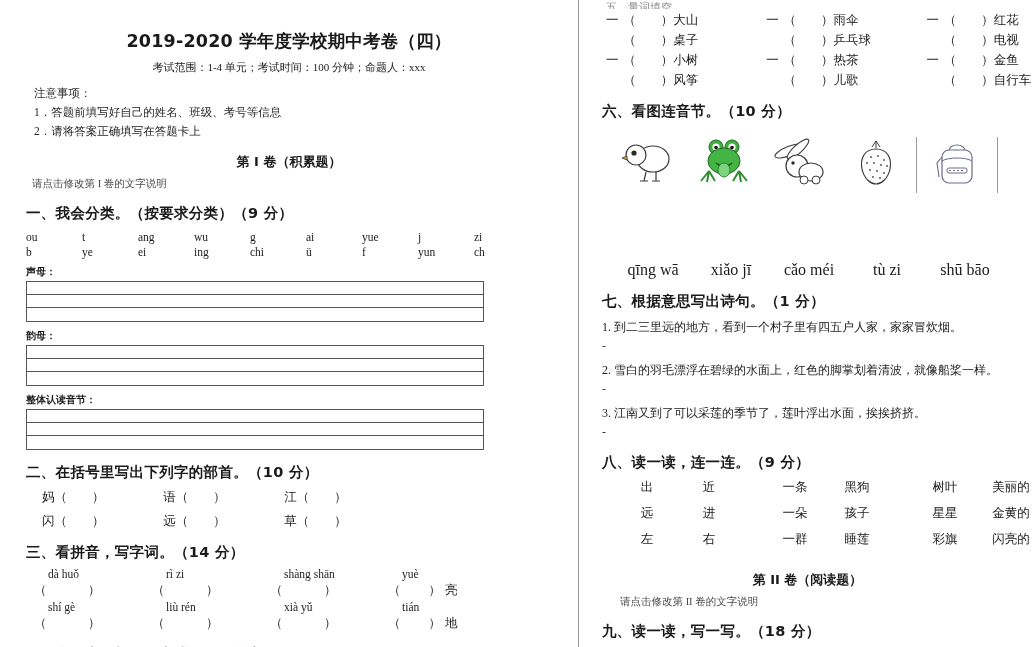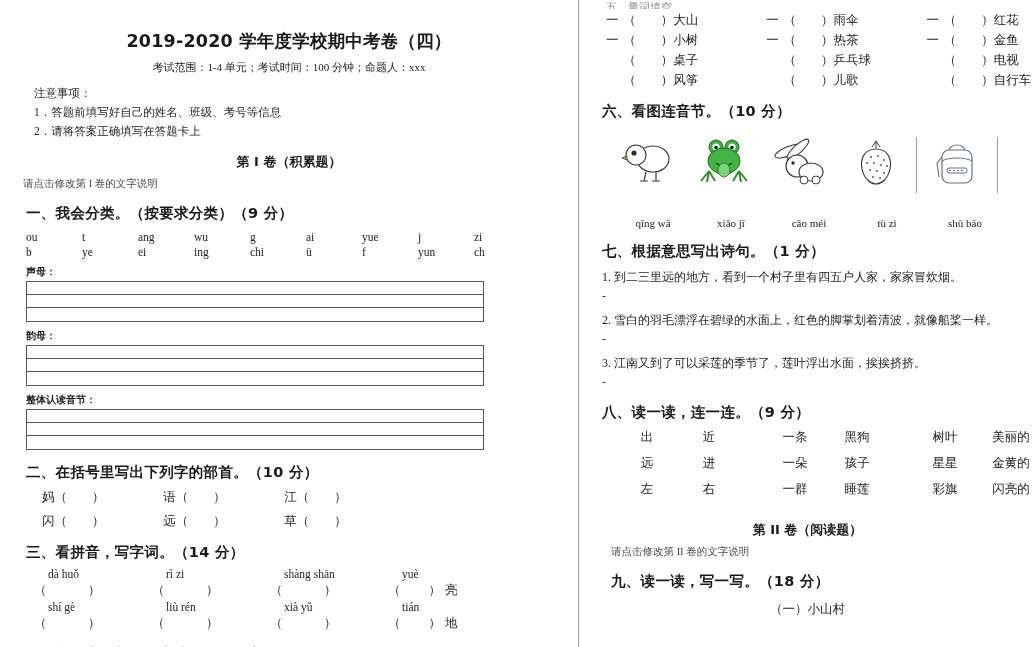--- a/index.html
+++ b/index.html
@@ -66,21 +66,21 @@
   .juan-head {
     text-align: center;
     font-size: 13px;
     font-weight: bold;
     margin: 14px 0 0 0;
     font-family: "DejaVu Sans", "Liberation Sans", sans-serif;
   }
   .juan-note {
     font-size: 10.5px;
     color: #4a4a4a;
-    margin: 6px 0 0 11px;
+    margin: 6px 0 0 20px;
   }
   .sec-head {
     font-size: 14.5px;
     font-weight: bold;
     margin: 13px 0 0 14px;
     font-family: "DejaVu Sans", "Liberation Sans", sans-serif;
     letter-spacing: 0.3px;
   }
 
   
@@ -168,22 +168,22 @@
   }
   .pic-sep {
     width: 1px; height: 56px;
     background: #9b9b9b;
     margin: 0 2px;
   }
 
   
   .pin-choices {
     display: flex;
-    margin: 24px 0 0 14px;
-    font-size: 11px;
+    margin: 68px 0 0 14px;
+    font-size: 16px;
     width: 400px;
     align-items: center;
   }
   .pin-choices span { display: inline-block; width: 78px; text-align: center; }
 
   
   .poem-item {
     font-size: 12px;
     margin: 8px 0 0 2px;
     white-space: nowrap;
@@ -336,34 +336,34 @@
       <div class="qt-head-row">五、量词填空。</div>
       <div class="qt-row">
         <span class="pre">一</span>
         <span class="cell">（　　）大山</span>
         <span class="pre">一</span>
         <span class="cell">（　　）雨伞</span>
         <span class="pre">一</span>
         <span class="cell">（　　）红花</span>
       </div>
       <div class="qt-row">
+        <span class="pre"></span>
+        <span class="cell">（　　）桌子</span>
+        <span class="pre"></span>
+        <span class="cell">（　　）乒乓球</span>
+        <span class="pre"></span>
+        <span class="cell">（　　）电视</span>
+      </div>
+      <div class="qt-row">
         <span class="pre">一</span>
         <span class="cell">（　　）小树</span>
         <span class="pre">一</span>
         <span class="cell">（　　）热茶</span>
         <span class="pre">一</span>
         <span class="cell">（　　）金鱼</span>
-      </div>
-      <div class="qt-row">
-        <span class="pre"></span>
-        <span class="cell">（　　）桌子</span>
-        <span class="pre"></span>
-        <span class="cell">（　　）乒乓球</span>
-        <span class="pre"></span>
-        <span class="cell">（　　）电视</span>
       </div>
       <div class="qt-row">
         <span class="pre"></span>
         <span class="cell">（　　）风筝</span>
         <span class="pre"></span>
         <span class="cell">（　　）儿歌</span>
         <span class="pre"></span>
         <span class="cell">（　　）自行车</span>
       </div>
     </div>
@@ -496,17 +496,17 @@
           <div>美丽的</div>
           <div>金黄的</div>
           <div>闪亮的</div>
         </div>
       </div>
     </div>
 
     <div class="juan-head">第 II 卷（阅读题）</div>
     <div class="juan-note">请点击修改第 II 卷的文字说明</div>
 
-    <div class="sec-head" style="margin-left:11px;">九、读一读，写一写。（18 分）</div>
+    <div class="sec-head" style="margin-left:2px;">九、读一读，写一写。（18 分）</div>
     <div class="rp-title">（一）小山村</div>
 
   </div>
 </div>
 
 </body></html>

